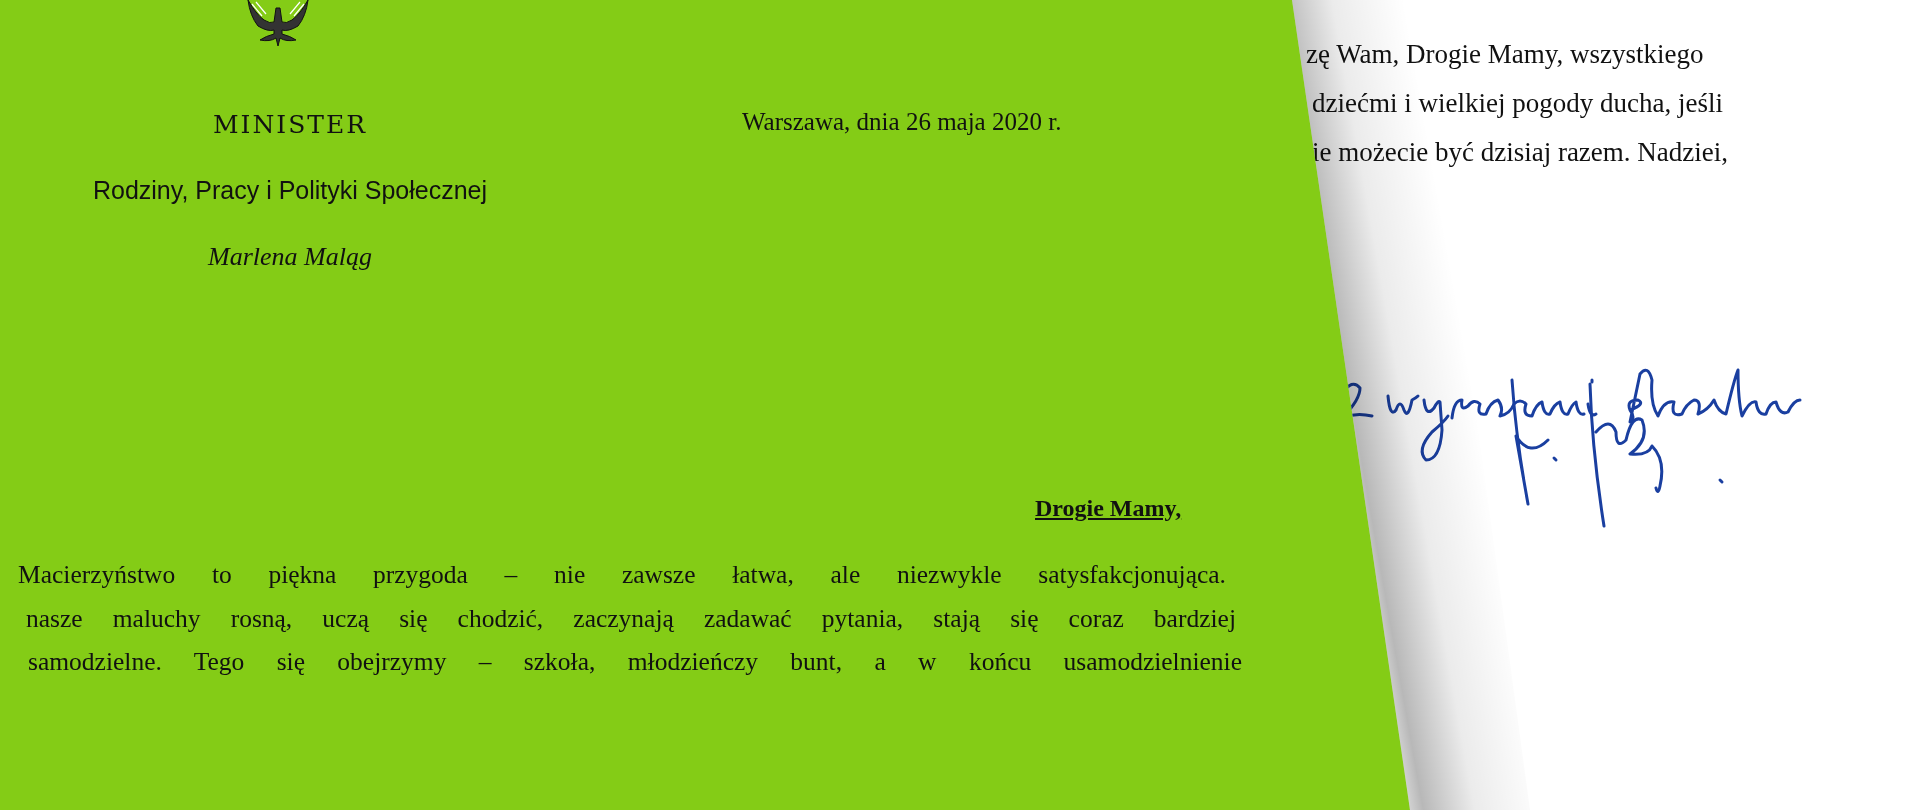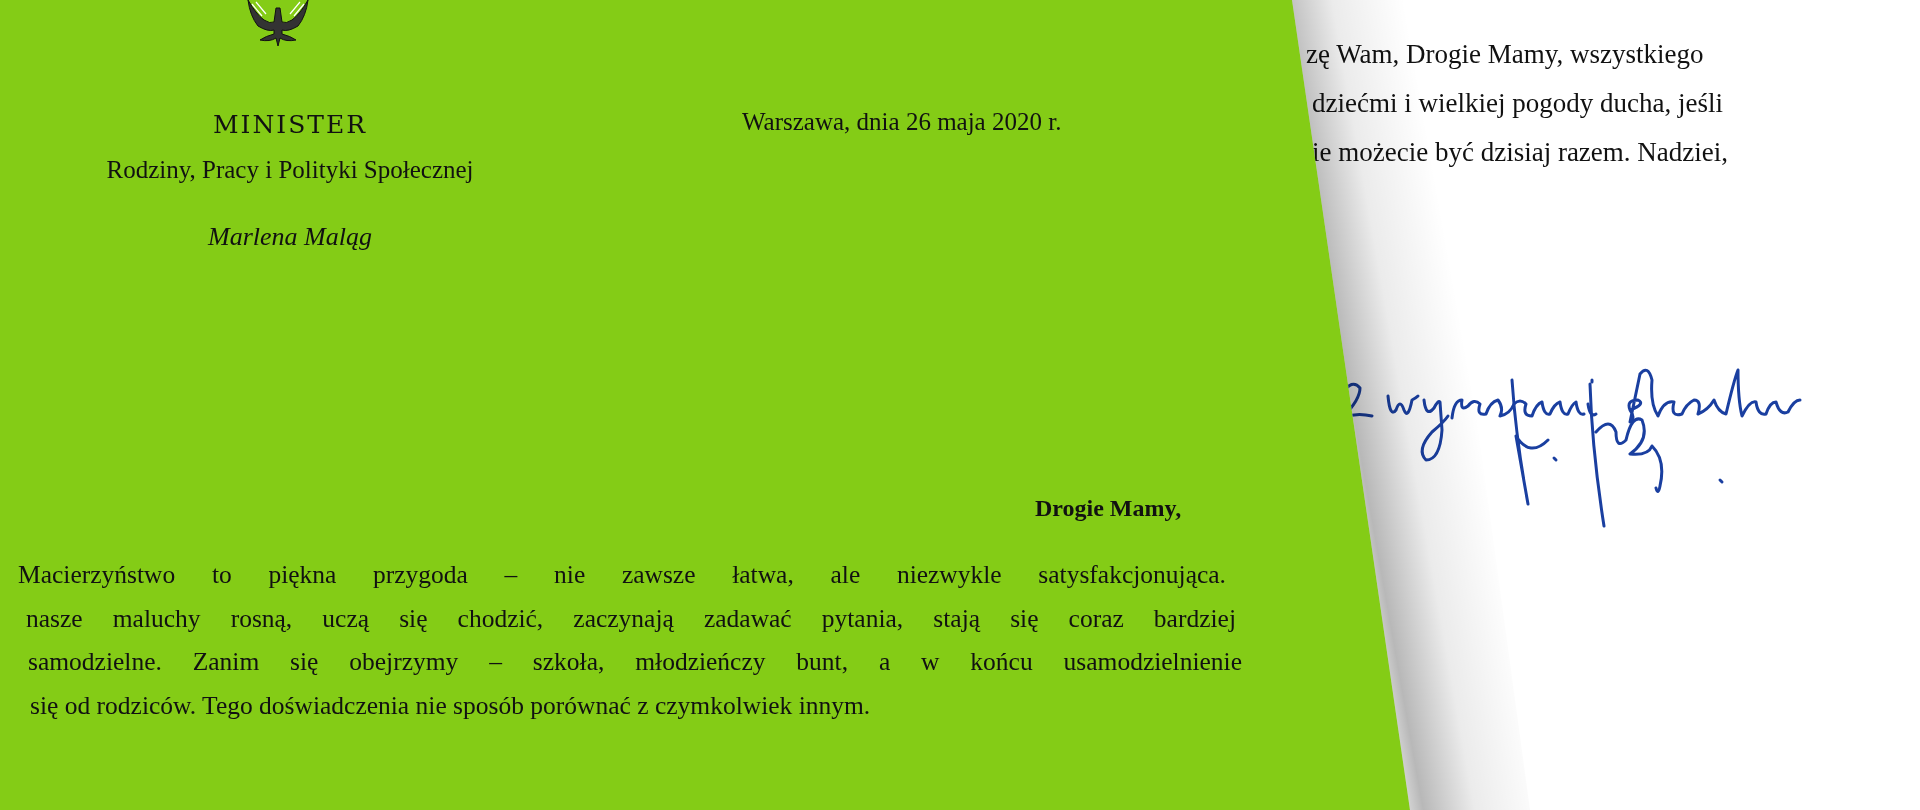--- a/index.html
+++ b/index.html
@@ -2,24 +2,24 @@
 <html><head>
 <meta charset="utf-8">
 <style>
   html, body { margin:0; padding:0; }
   body { width:1920px; height:810px; position:relative; overflow:hidden; background:#ffffff;
          font-family:"Liberation Serif", serif; color:#111; }
   .page-left { position:absolute; left:0; top:0; width:1920px; height:810px; background:#84cc16; }
   .eagle { position:absolute; left:228px; top:0; width:100px; height:46px; }
   .ministry-block { position:absolute; left:0; top:108px; width:580px; text-align:center; }
   .minister-title { font-size:25px; letter-spacing:2px; line-height:34px; font-family:"DejaVu Serif", serif; }
-  .ministry-name { font-size:25px; line-height:40px; font-family:Liberation Serif, serif; margin-top:8px; }
+  .ministry-name { font-size:25px; line-height:40px; font-family:Liberation Sans, sans-serif; margin-top:28px; }
   .minister-name { font-size:26px; font-weight:normal; font-style:italic; margin-top:30px; line-height:34px; }
   .date-line { position:absolute; left:742px; top:108px; font-size:25px; }
-  .salutation { position:absolute; left:1035px; top:495px; font-size:24px; font-weight:bold; }
+  .salutation { position:absolute; left:1035px; top:495px; font-size:24px; font-weight:bold;text-decoration:underline; }
   .body { position:absolute; left:18px; top:553px; width:1225px; font-size:25.5px; line-height:43.5px; }
   .body .line { white-space:nowrap; display:block; }
   .justified { text-align:justify; text-align-last:justify; }
   .right-page { position:absolute; left:0; top:0; width:1920px; height:810px;
     clip-path:polygon(1292px 0, 1920px 0, 1920px 810px, 1410px 810px); background:#fff; }
   .fold-shadow { position:absolute; left:0; top:0; width:1920px; height:810px;
     clip-path:polygon(1292px 0, 1420px 0, 1530px 810px, 1410px 810px);
     background:linear-gradient(80deg, rgba(0,0,0,0) 67.2%, rgba(0,0,0,0.28) 69%, rgba(0,0,0,0.08) 71.5%, rgba(0,0,0,0) 75%); }
   .right-text { position:absolute; left:1300px; top:30px; font-size:27px; line-height:49px; }
   .right-text .line { display:block; white-space:nowrap; }
@@ -42,22 +42,21 @@
     <div class="minister-name">Marlena Maląg</div>
   </div>
 
   <div class="date-line">Warszawa, dnia 26 maja 2020 r.</div>
 
   <div class="salutation">Drogie Mamy,</div>
 
   <div class="body">
     <span class="line justified" style="width:1208px">Macierzyństwo to piękna przygoda – nie zawsze łatwa, ale niezwykle satysfakcjonująca.</span>
     <span class="line justified" style="width:1210px;padding-left:8px">nasze maluchy rosną, uczą się chodzić, zaczynają zadawać pytania, stają się coraz bardziej</span>
-    <span class="line justified" style="width:1214px;padding-left:10px">samodzielne. Zanim się obejrzymy – szkoła, młodzieńczy bunt, a w końcu usamodzielnienie</span>
-    <span class="line" style="padding-left:12px">się od rodziców. Tego doświadczenia nie sposób porównać z czymkolwiek innym.</span>
+    <span class="line justified" style="width:1214px;padding-left:10px">samodzielne. Tego się obejrzymy – szkoła, młodzieńczy bunt, a w końcu usamodzielnienie</span>
   </div>
 </div>
 
 <div class="right-page">
   <div class="right-text">
     <span class="line" style="padding-left:6px">zę Wam, Drogie Mamy, wszystkiego</span>
     <span class="line" style="padding-left:12px">dziećmi i wielkiej pogody ducha, jeśli</span>
     <span class="line" style="padding-left:12px">ie możecie być dzisiaj razem. Nadziei,</span>
   </div>
 

